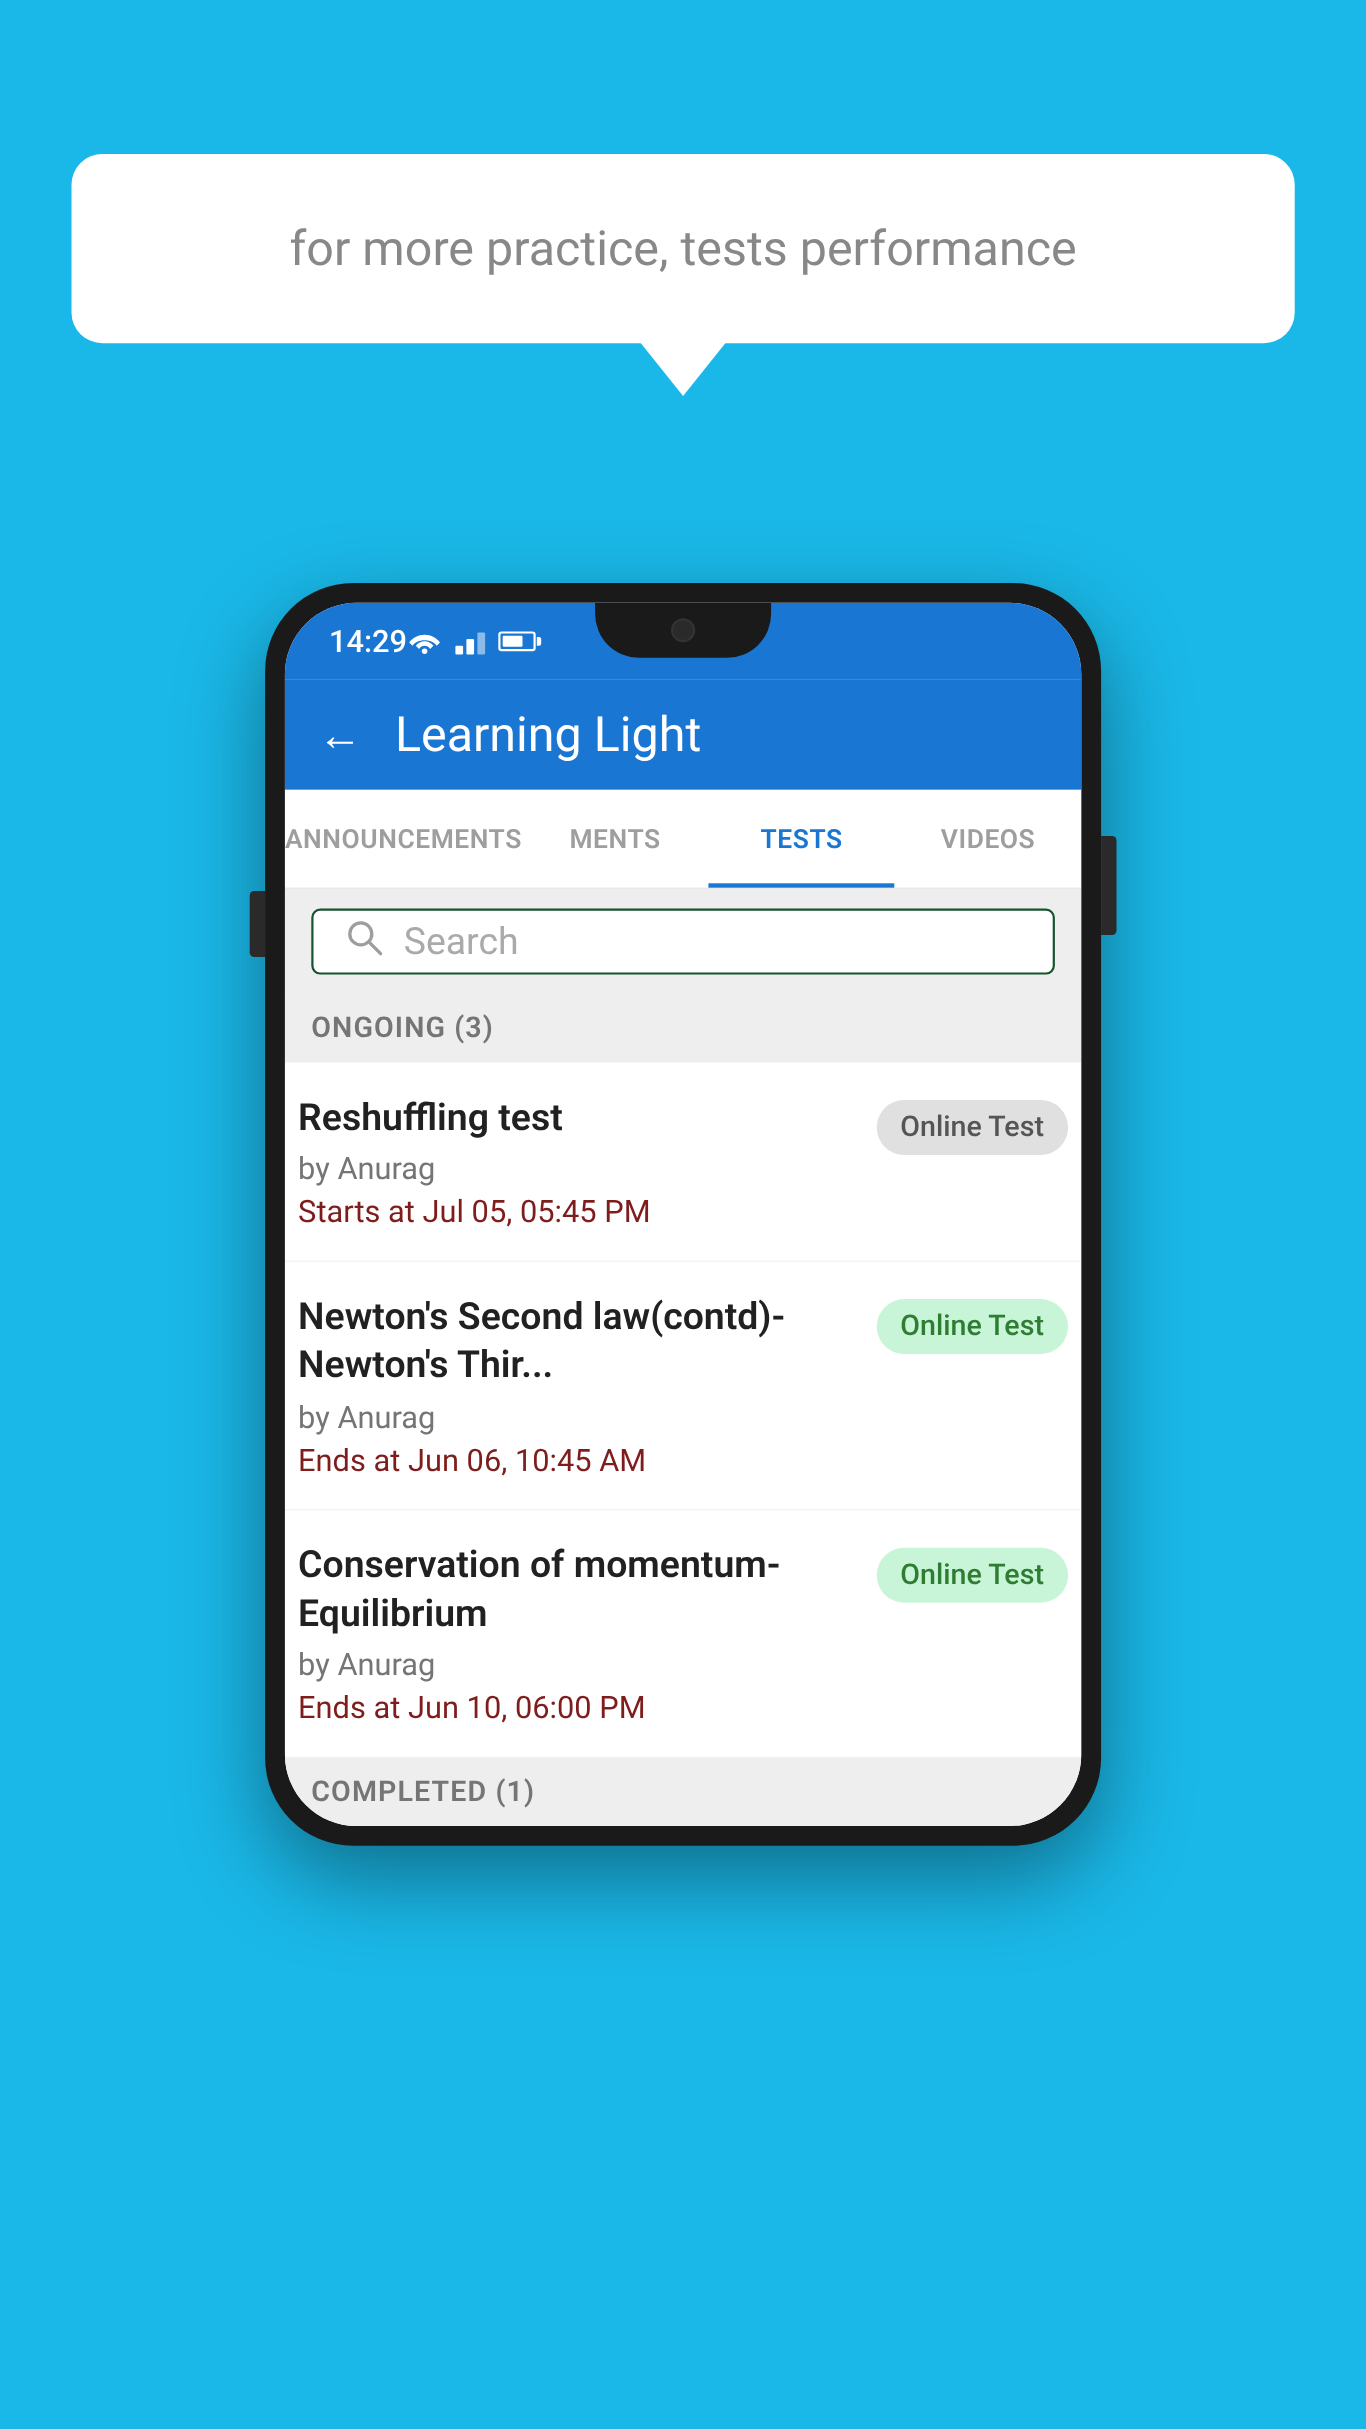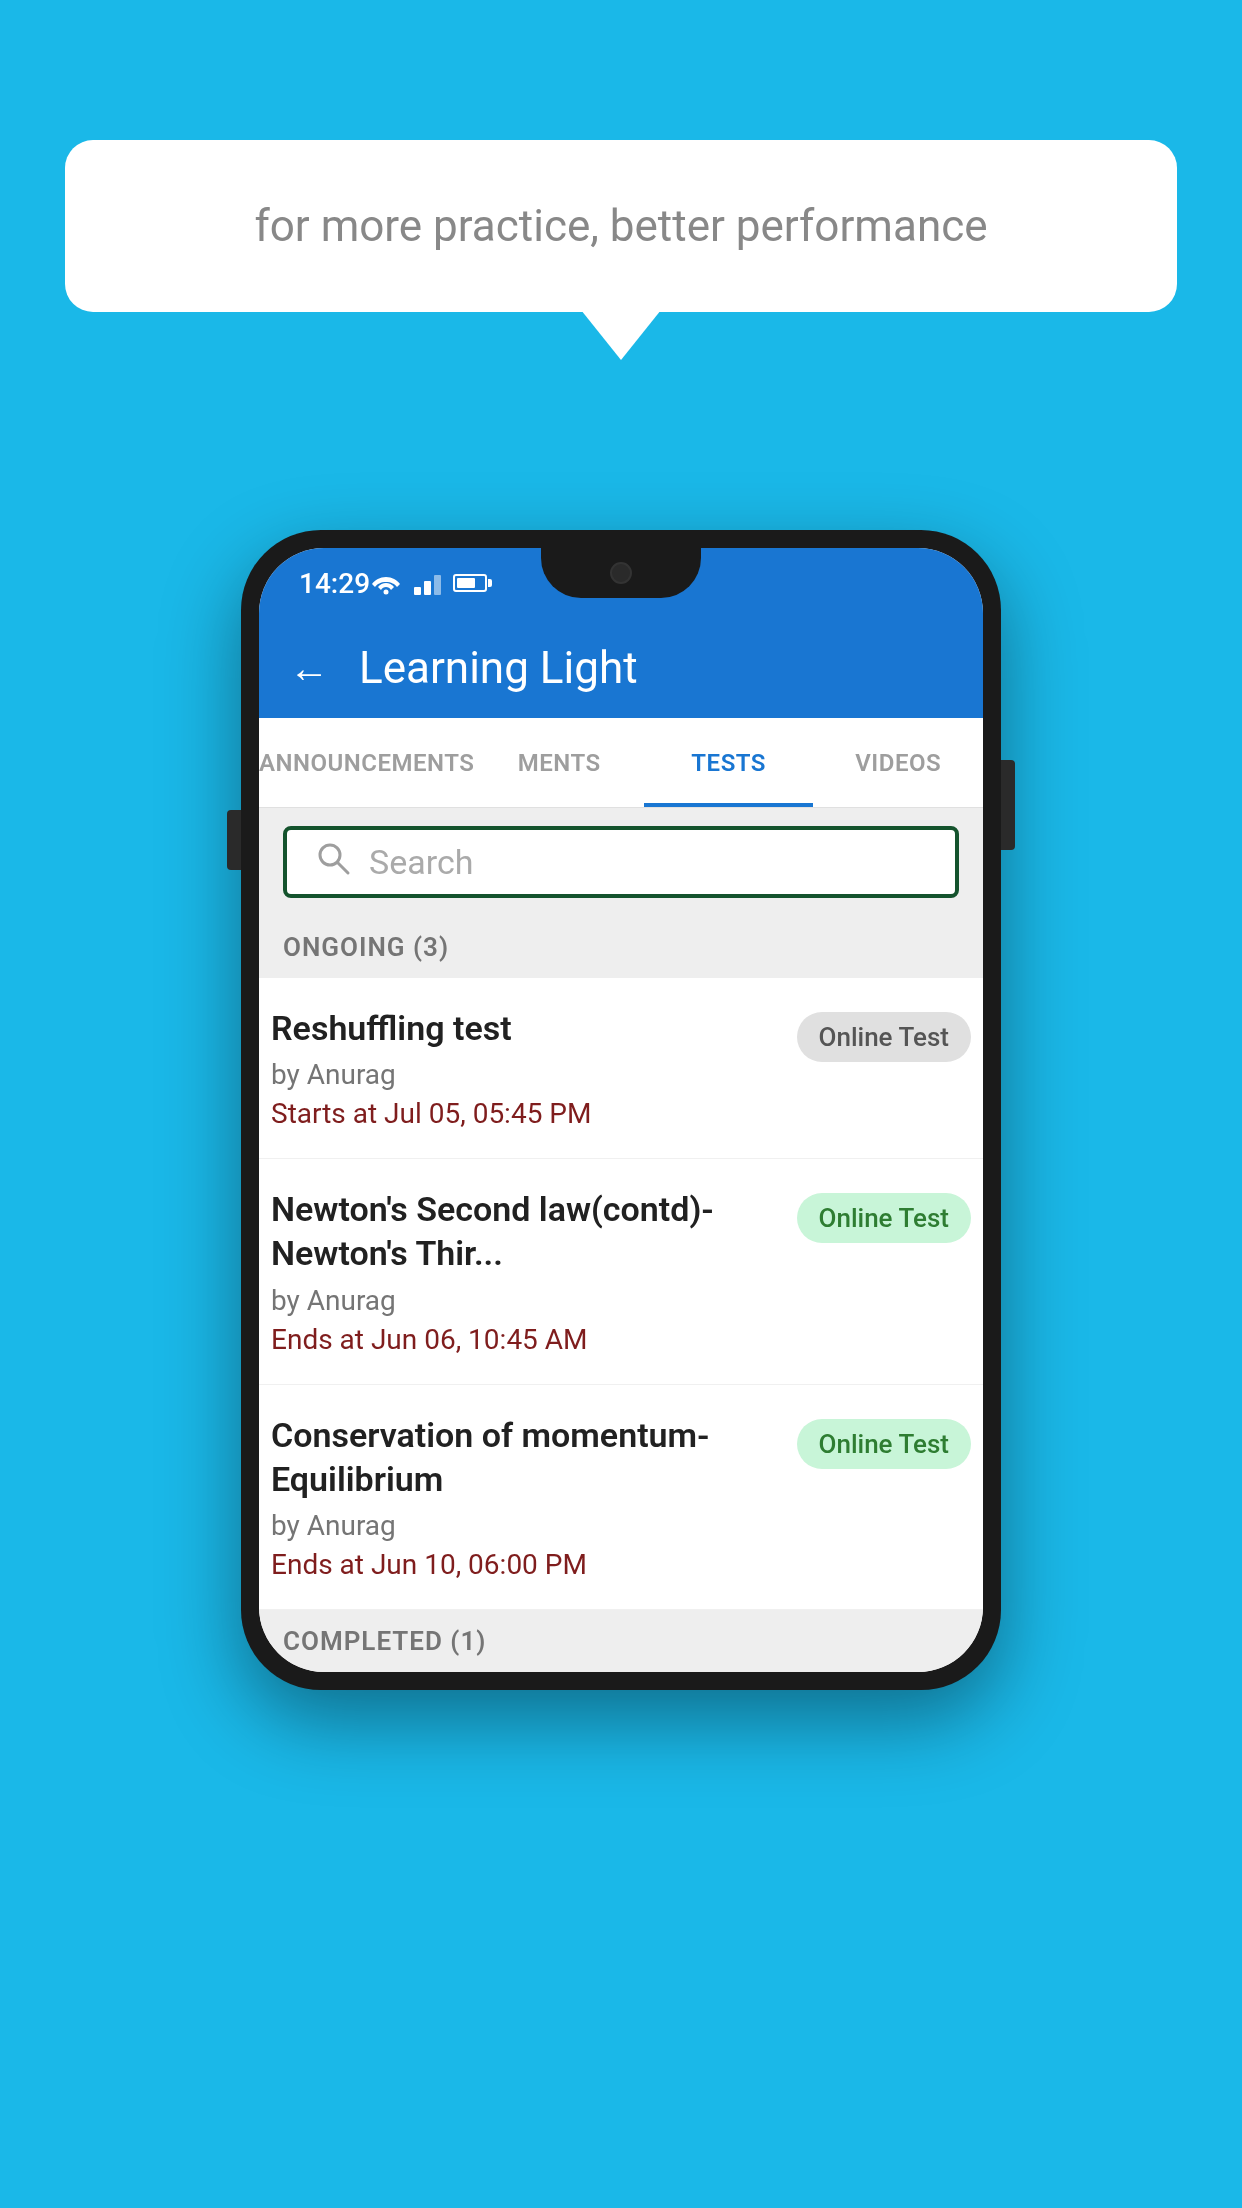--- a/index.html
+++ b/index.html
@@ -248,26 +248,26 @@
 
     
     .search-container {
       background: #eeeeee;
       padding: 18px 24px;
     }
 
     .search-bar {
       background: white;
       border-radius: 8px;
-      height: 72px;
+      height: 60px;
       display: flex;
       align-items: center;
       padding: 0 28px;
       gap: 18px;
-      border: 4px solid #14532d;
+      border: 2px solid #14532d;
     }
 
     .search-icon-svg {
       color: #9e9e9e;
       font-size: 36px;
     }
 
     .search-placeholder {
       font-size: 34px;
       color: #aaa;
@@ -354,21 +354,21 @@
       color: #757575;
       font-weight: 600;
       letter-spacing: 1px;
     }
   </style>
 </head>
 <body>
 
 <div class="speech-bubble-wrapper">
   <div class="speech-bubble">
-    <div class="bubble-subtitle">for more practice, better performance</div>
+    <div class="bubble-subtitle">for more practice, tests performance</div>
   </div>
 </div>
 
 <div class="phone-wrapper">
   <div class="phone-frame">
     <div class="phone-screen">
 
       <div class="status-bar">
         <span class="status-time">14:29</span>
         <div class="notch">

